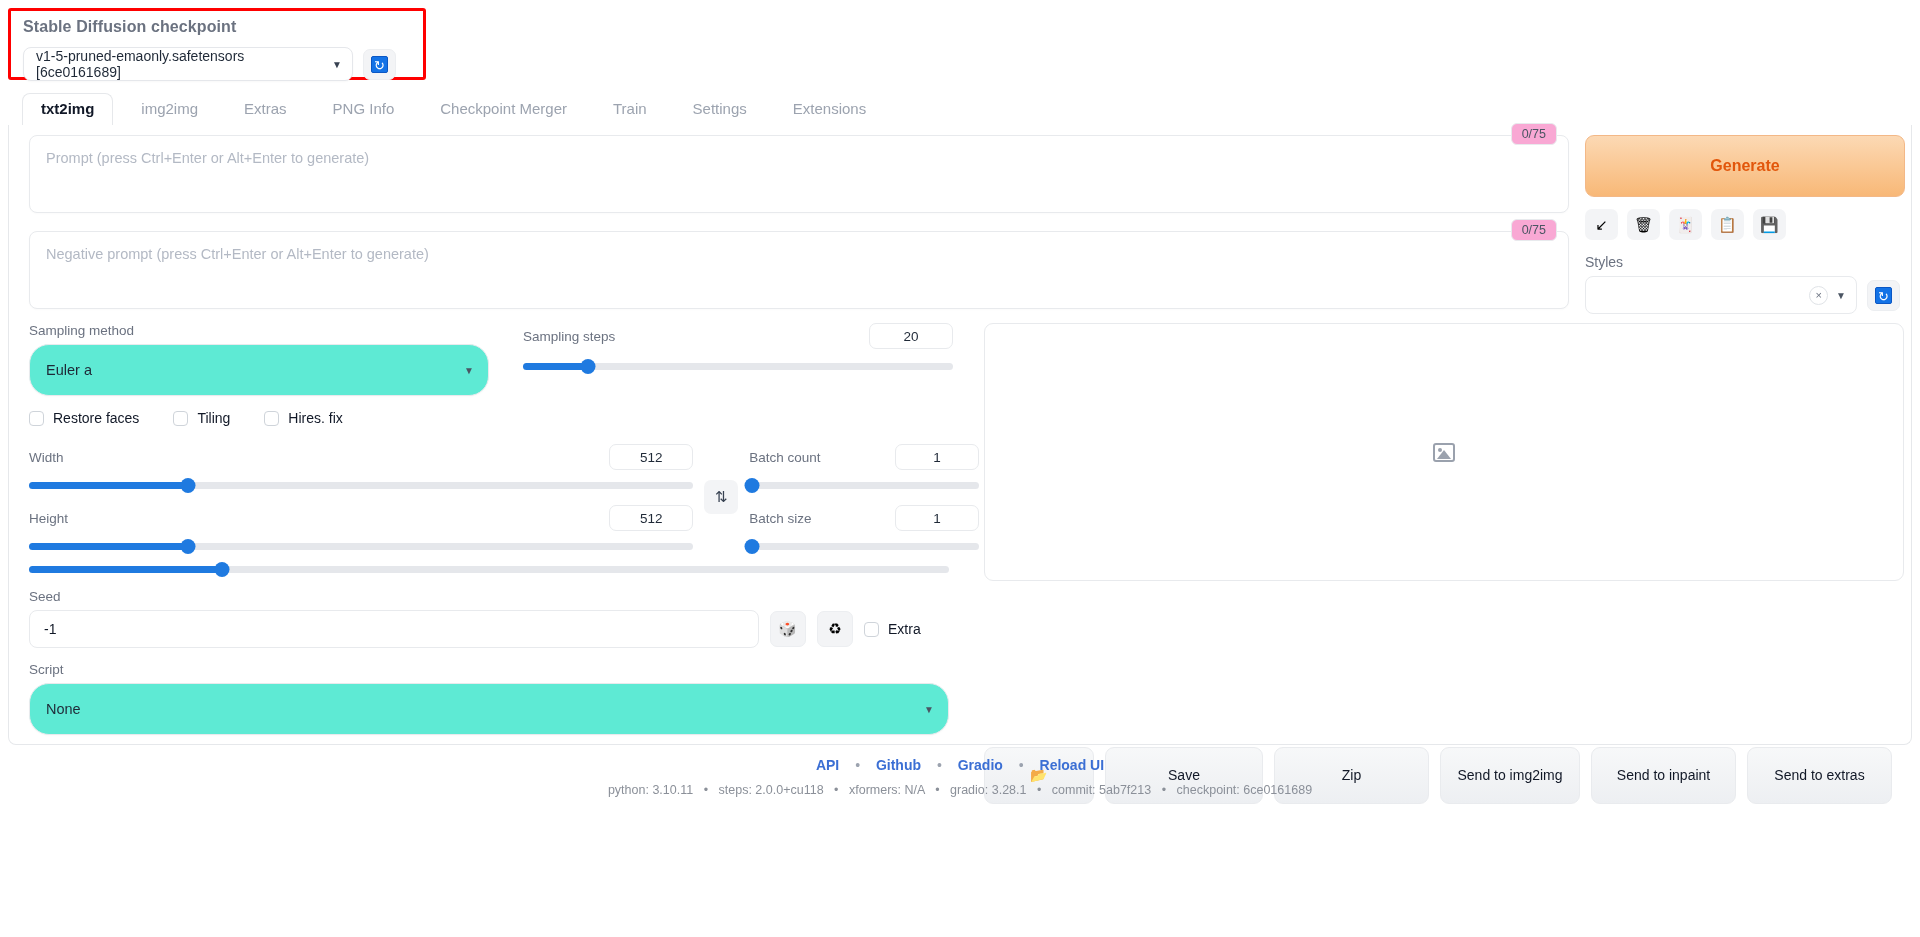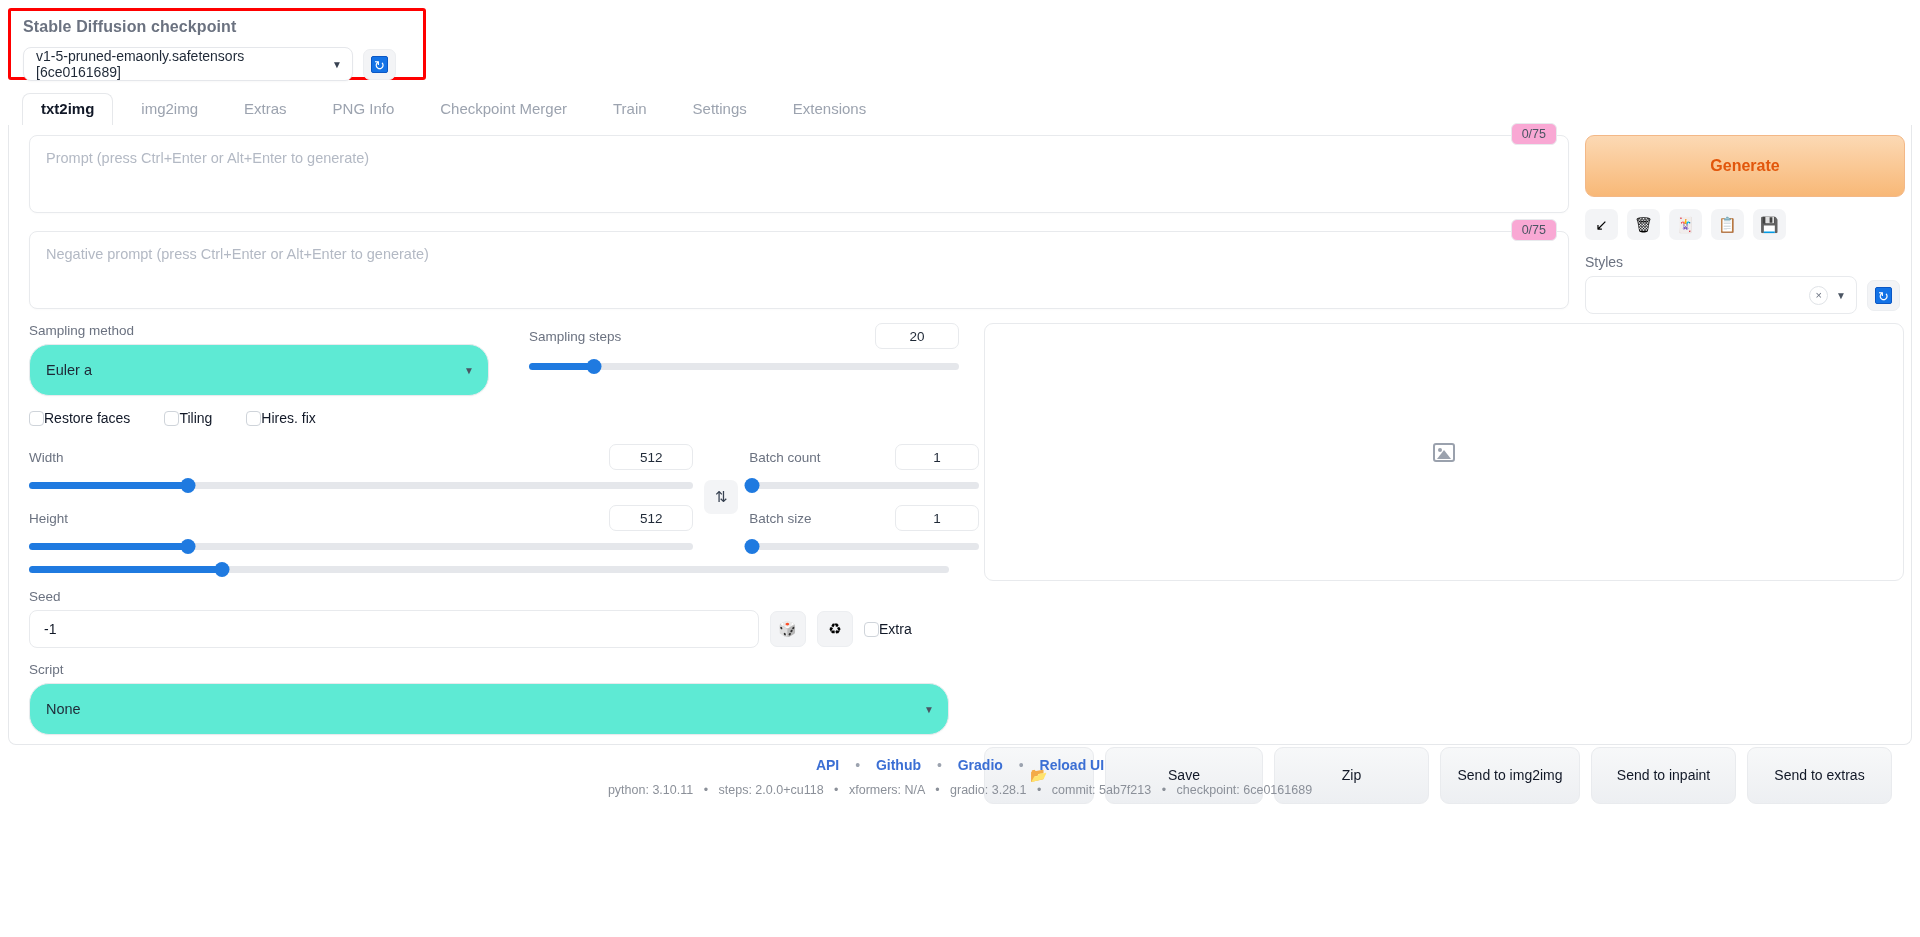--- a/index.html
+++ b/index.html
@@ -139,21 +139,21 @@
   .select-box {
     border: 1px solid #e8eaed; border-radius: 20px; background: #5eead4;
     height: 52px; display:flex; align-items:center; justify-content: space-between;
     padding: 0 14px 0 16px;
     font-size: 14.5px; color: #1f2937;
     box-shadow: 0 1px 2px rgba(0,0,0,.02);
   }
   .select-box .caret { color:#4b5563; font-size: 10px; }
 
   .checks { display: flex; align-items: center; gap: 34px; margin-top: 14px; }
-  .chk { display: flex; align-items: center; font-size: 14px; color:#111827; }
+  .chk { display: flex; align-items: center; gap: 9px; font-size: 14px; color:#111827; }
   .chk .box {
     width: 15px; height: 15px; border: 1px solid #cfd4da; border-radius: 4px; background:#fff;
   }
 
   .num-box {
     border: 1px solid #e8eaed; border-radius: 7px; background:#fff;
     height: 26px; width: 84px;
     display: flex; align-items: center; justify-content: center;
     font-size: 13.5px; color: #1f2937;
   }
@@ -289,21 +289,21 @@
           <span style="color:#4b5563;font-size:10px;">▼</span>
         </div>
         <div class="icon-btn-sq">
           <span class="refresh-glyph">↻</span>
         </div>
       </div>
     </div>
 
     <div class="settings">
 
-      <div style="display:flex; gap: 10px;">
+      <div style="display:flex; gap: 4px;">
 
         <div style="width: 460px;">
           <div class="lbl">Sampling method</div>
           <div class="select-box" style="margin-top:6px;">
             <span>Euler a</span>
             <span class="caret">▼</span>
           </div>
         </div>
 
         <div style="width: 460px; padding-left: 30px;">

